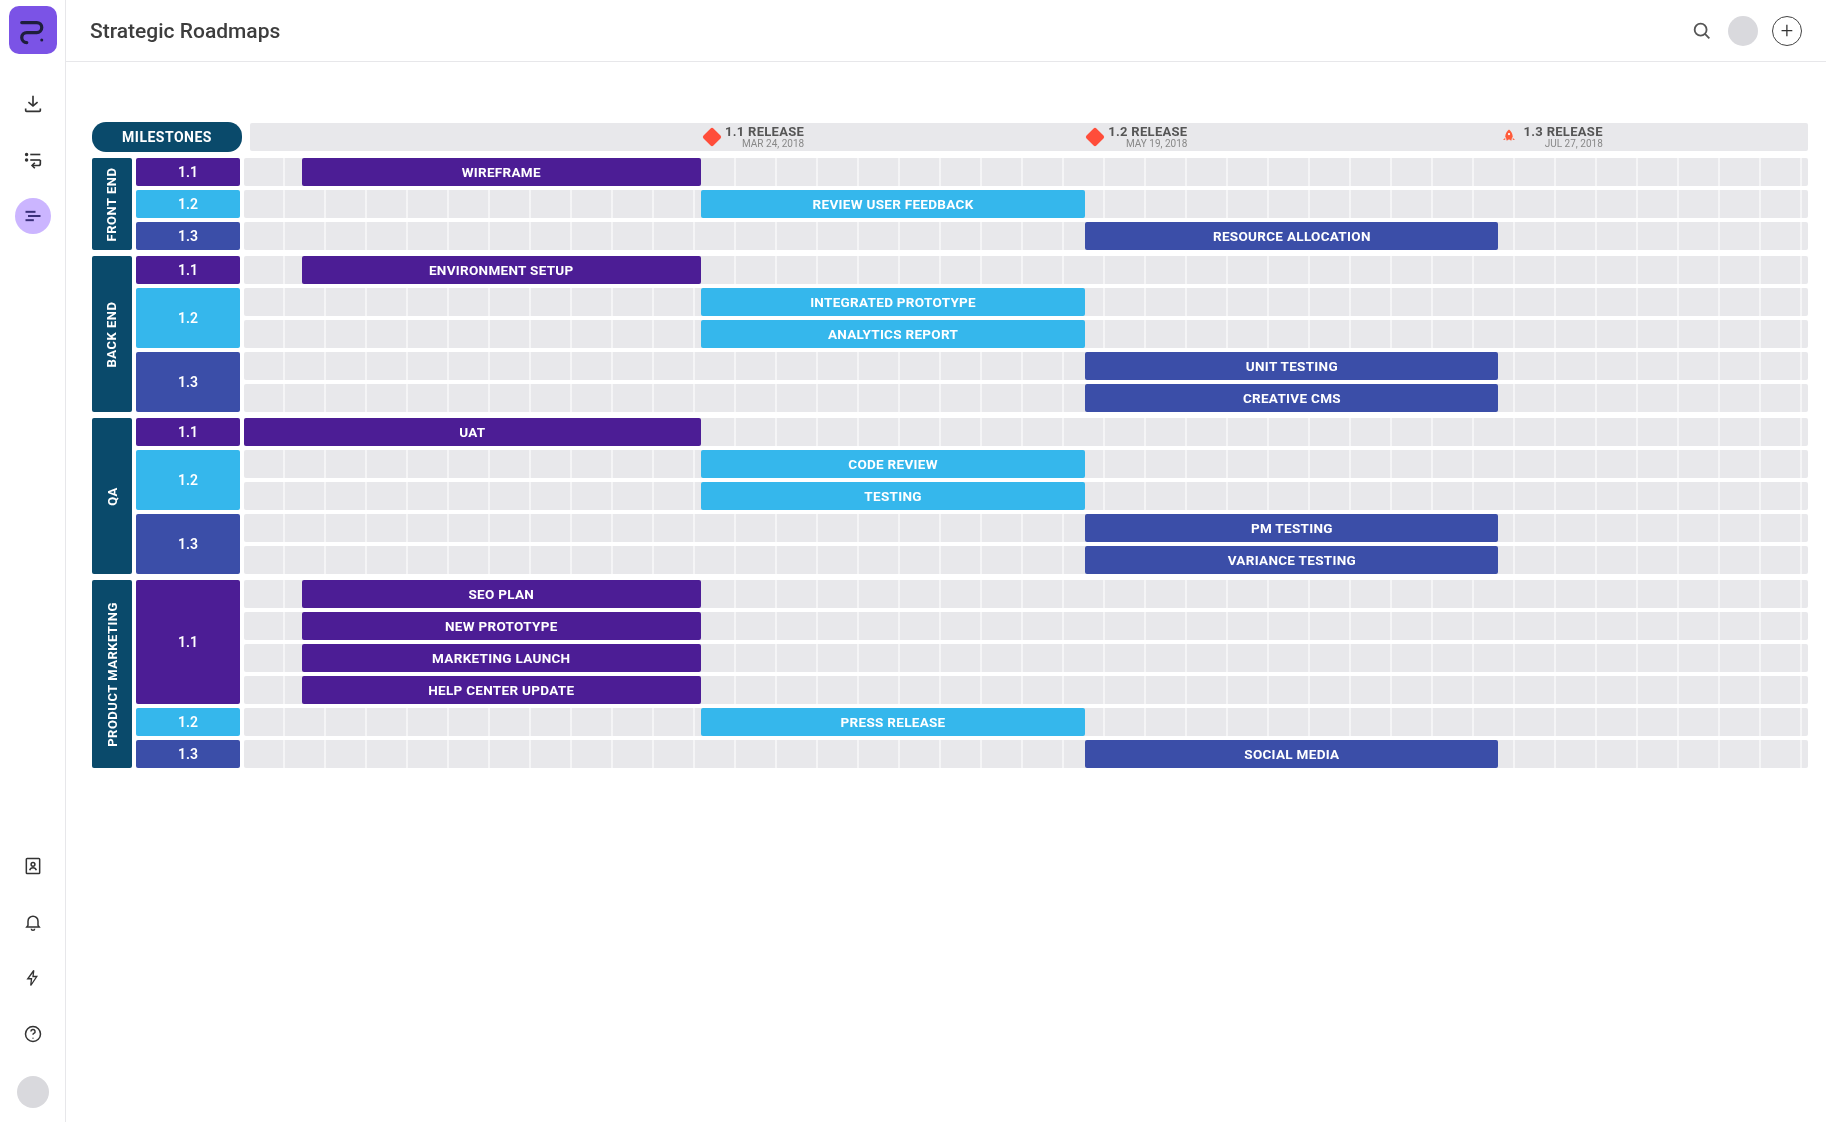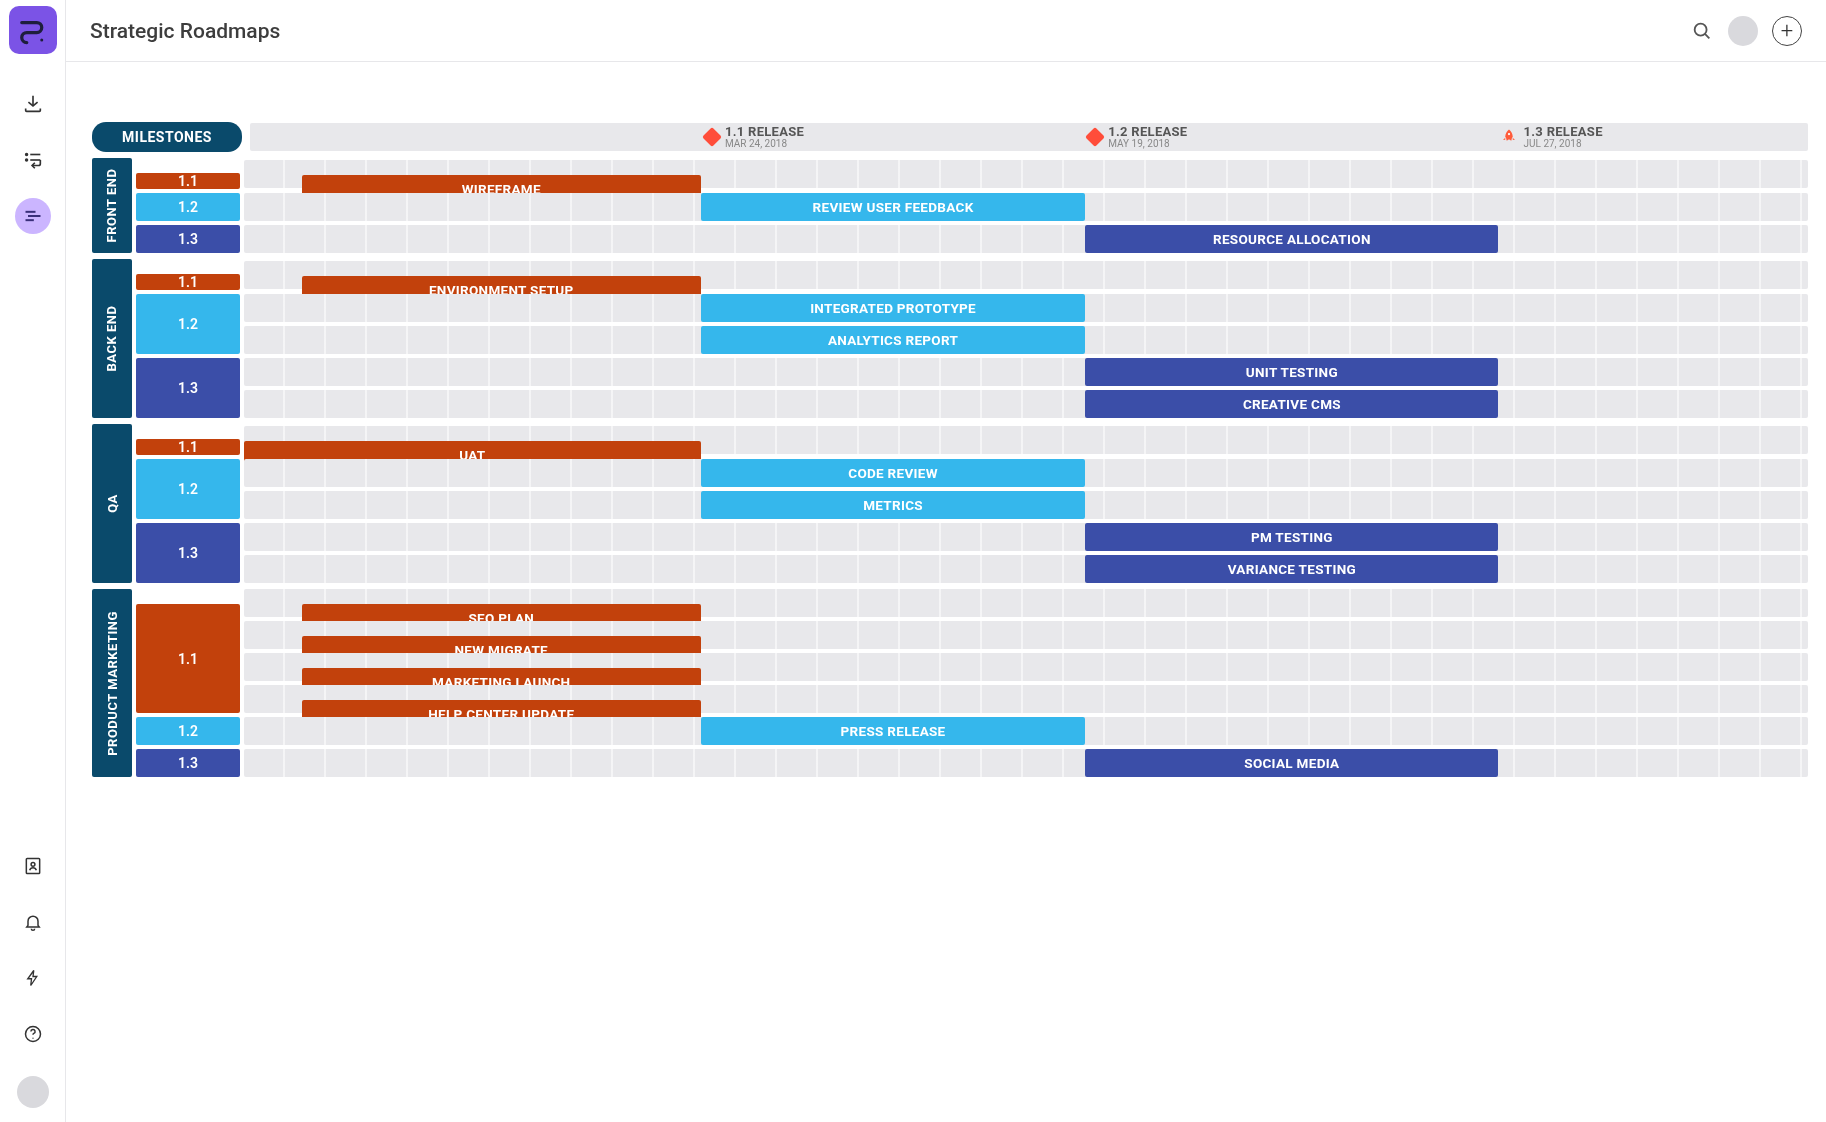--- a/index.html
+++ b/index.html
@@ -26,39 +26,39 @@
 
   
   .board-wrap { padding:60px 18px 40px 26px; overflow:auto; }
   .board { position:relative; }
 
   
   .ms-row { display:flex; align-items:center; height:30px; margin-bottom:6px; }
   .ms-label { width:150px; height:30px; background:#0a4a6b; color:#fff; font-size:14px; font-weight:700; letter-spacing:0.5px; display:flex; align-items:center; justify-content:center; border-radius:14px; }
   .ms-spacer { width:8px; }
   .ms-track { position:relative; flex:1; height:28px; background:#e8e8eb; border-radius:2px; }
-  .ms-item { position:absolute; top:0; height:28px; display:flex; align-items:center; gap:6px; }
+  .ms-item { position:absolute; top:0; height:28px; display:flex; align-items:center; gap:6px;text-align:right; }
   .ms-item .shape { width:18px; height:18px; display:flex; align-items:center; justify-content:center; }
   .ms-item .shape.diamond { transform:rotate(45deg); background:#ff4d3a; border-radius:2px; width:14px; height:14px; }
   .ms-item .shape.rocket svg { width:22px; height:22px; }
   .ms-item .txt { display:flex; flex-direction:column; line-height:1; }
   .ms-item .txt .t { font-size:13px; font-weight:700; color:#555; letter-spacing:.3px; }
   .ms-item .txt .d { font-size:10px; color:#888; margin-top:1px; }
 
   
   .lane { display:flex; margin-bottom:6px; }
   .lane-title { width:40px; background:#0a4a6b; color:#fff; display:flex; align-items:center; justify-content:center; border-radius:2px; }
   .lane-title span { transform:rotate(-90deg); white-space:nowrap; font-size:13px; font-weight:700; letter-spacing:.5px; }
   .lane-body { flex:1; display:flex; flex-direction:column; gap:4px; margin-left:4px; }
   .sub { display:flex; gap:4px; }
   .sub-label { width:104px; display:flex; align-items:center; justify-content:center; color:#fff; font-size:14px; font-weight:600; border-radius:2px; }
   .sub-rows { flex:1; display:flex; flex-direction:column; gap:4px;justify-content:center; }
   .track { position:relative; height:28px; background:#e8e8eb; border-radius:2px; }
   .bar { position:absolute; top:0; height:28px; display:flex; align-items:center; justify-content:center; color:#fff; font-size:13.5px; font-weight:700; letter-spacing:.3px; border-radius:2px; }
-  .c-green { background:#c2410c;margin-top:15px; }
+  .c-green { background:#4c1d95; }
   .c-blue  { background:#35b7ec; }
   .c-navy  { background:#3b4ea8; }
 
   
   .track::before { content:""; position:absolute; inset:0; background:
     repeating-linear-gradient(to right, transparent 0 39px, rgba(255,255,255,.55) 39px 41px);
     pointer-events:none; }
 </style>
 </head>
 <body>
@@ -256,21 +256,21 @@
                 </div>
               </div>
             </div>
             <div class="sub">
               <div class="sub-label c-blue">1.2</div>
               <div class="sub-rows">
                 <div class="track">
                   <div class="bar c-blue" style="left: 29.2%; width: 24.6%;">CODE REVIEW</div>
                 </div>
                 <div class="track">
-                  <div class="bar c-blue" style="left: 29.2%; width: 24.6%;">METRICS</div>
+                  <div class="bar c-blue" style="left: 29.2%; width: 24.6%;">TESTING</div>
                 </div>
               </div>
             </div>
             <div class="sub">
               <div class="sub-label c-navy">1.3</div>
               <div class="sub-rows">
                 <div class="track">
                   <div class="bar c-navy" style="left: 53.8%; width: 26.4%;">PM TESTING</div>
                 </div>
                 <div class="track">
@@ -285,21 +285,21 @@
             <span>PRODUCT MARKETING</span>
           </div>
           <div class="lane-body">
             <div class="sub">
               <div class="sub-label c-green">1.1</div>
               <div class="sub-rows">
                 <div class="track">
                   <div class="bar c-green" style="left: 3.7%; width: 25.5%;">SEO PLAN</div>
                 </div>
                 <div class="track">
-                  <div class="bar c-green" style="left: 3.7%; width: 25.5%;">NEW MIGRATE</div>
+                  <div class="bar c-green" style="left: 3.7%; width: 25.5%;">NEW PROTOTYPE</div>
                 </div>
                 <div class="track">
                   <div class="bar c-green" style="left: 3.7%; width: 25.5%;">MARKETING LAUNCH</div>
                 </div>
                 <div class="track">
                   <div class="bar c-green" style="left: 3.7%; width: 25.5%;">HELP CENTER UPDATE</div>
                 </div>
               </div>
             </div>
             <div class="sub">

